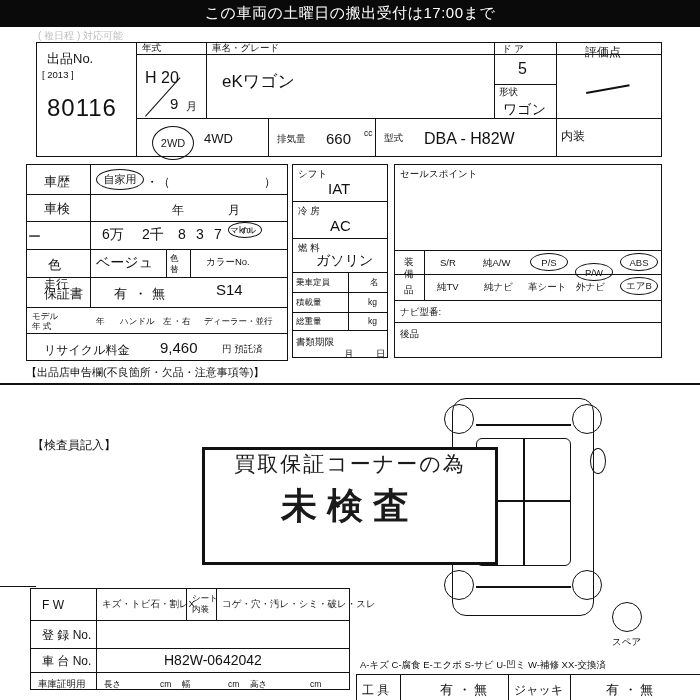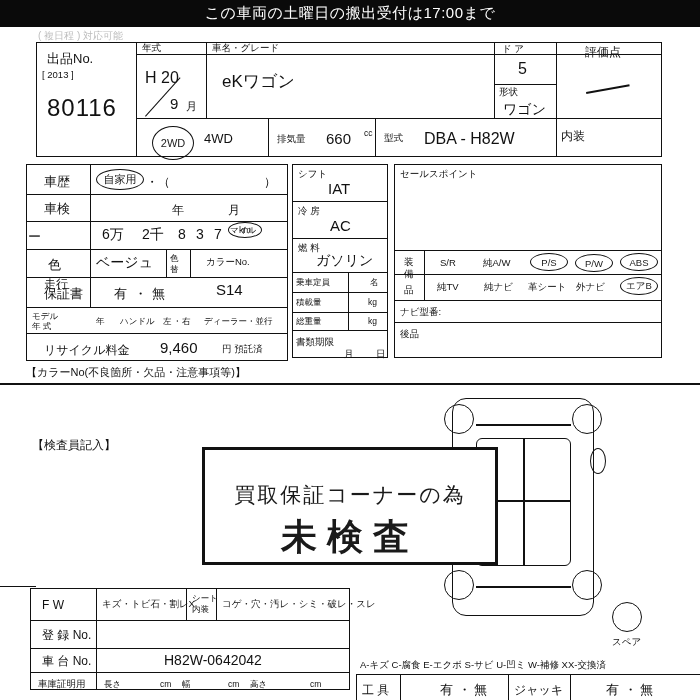--- a/index.html
+++ b/index.html
@@ -73,21 +73,21 @@
     font-size: 11px;
     white-space: nowrap;
   }
   .stamp {
     position: absolute;
     border: 3px solid #111;
     background: #fff;
     display: flex;
     flex-direction: column;
     align-items: center;
-    justify-content: flex-end;
+    justify-content: flex-start;
   }
   .stamp .t1 {
     font-size: 21px;
     letter-spacing: 2px;
     margin-bottom: 4px;
   }
   .stamp .t2 {
     font-size: 36px;
     font-weight: bold;
     letter-spacing: 10px;
@@ -221,21 +221,21 @@
   <div class="lbl xs" style="left:120px; top:316px;">ハンドル</div>
   <div class="lbl xs" style="left:163px; top:316px;">左</div>
   <div class="lbl xs" style="left:173px; top:316px;">・</div>
   <div class="lbl xs" style="left:182px; top:316px;">右</div>
   <div class="lbl xs" style="left:204px; top:316px;">ディーラー・並行</div>
 
   <div class="lbl" style="left:44px; top:342px; font-size:12px;">リサイクル料金</div>
   <div class="val" style="left:160px; top:339px; font-size:15px;">9,460</div>
   <div class="lbl s" style="left:222px; top:343px;">円  預託済</div>
 
-  <div class="lbl" style="left:26px; top:365px; font-size:11px;">【カラーNo(不良箇所・欠品・注意事項等)】</div>
+  <div class="lbl" style="left:26px; top:365px; font-size:11px;">【出品店申告欄(不良箇所・欠品・注意事項等)】</div>
 
   <div class="bx" style="left:292px; top:164px; width:96px; height:194px;"></div>
   <div class="ln" style="left:292px; top:201px; width:96px; height:1px;"></div>
   <div class="ln" style="left:292px; top:238px; width:96px; height:1px;"></div>
   <div class="ln" style="left:292px; top:272px; width:96px; height:1px;"></div>
   <div class="ln" style="left:292px; top:292px; width:96px; height:1px;"></div>
   <div class="ln" style="left:292px; top:312px; width:96px; height:1px;"></div>
   <div class="ln" style="left:292px; top:330px; width:96px; height:1px;"></div>
   <div class="ln" style="left:348px; top:272px; width:1px; height:58px;"></div>
 
@@ -266,21 +266,21 @@
 
   <div class="lbl s" style="left:404px; top:256px;">装</div>
   <div class="lbl s" style="left:404px; top:268px;">備</div>
   <div class="lbl s" style="left:404px; top:284px;">品</div>
 
   <div class="lbl s" style="left:440px; top:257px;">S/R</div>
   <div class="lbl s" style="left:483px; top:257px;">純A/W</div>
   <div class="oval" style="left:530px; top:253px; width:38px; height:18px; font-size:9.5px;">
     <span>P/S</span>
   </div>
-  <div class="oval" style="left:575px; top:254px; width:38px; height:18px; font-size:9.5px;">
+  <div class="oval" style="left:575px; top:263px; width:38px; height:18px; font-size:9.5px;">
     <span>P/W</span>
   </div>
   <div class="oval" style="left:620px; top:253px; width:38px; height:18px; font-size:9.5px;">
     <span>ABS</span>
   </div>
 
   <div class="lbl s" style="left:437px; top:281px;">純TV</div>
   <div class="lbl s" style="left:484px; top:281px;">純ナビ</div>
   <div class="lbl s" style="left:528px; top:281px;">革シート</div>
   <div class="lbl s" style="left:576px; top:281px;">外ナビ</div>

